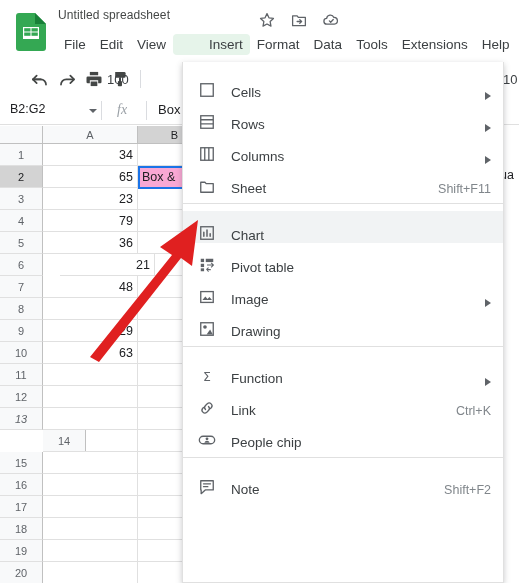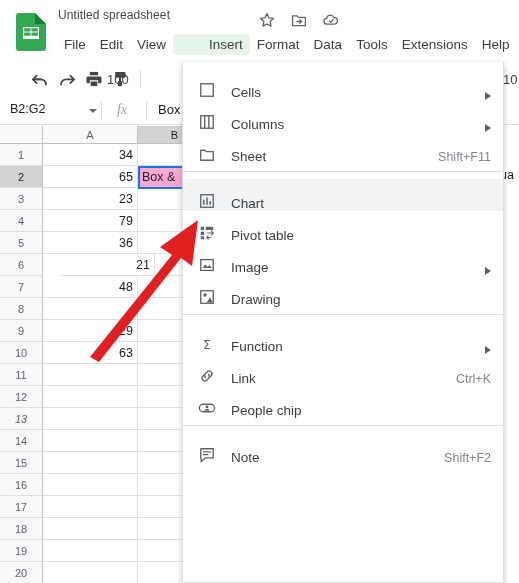--- a/index.html
+++ b/index.html
@@ -209,21 +209,21 @@
         <div class="cell" style="left: 138px; top: 216px; width: 74px;"></div>
         <div class="rowhead" style="top: 238px;">11</div>
         <div class="cell num" style="left: 43px; top: 238px; width: 95px;"></div>
         <div class="cell" style="left: 138px; top: 238px; width: 74px;"></div>
         <div class="rowhead" style="top: 260px;">12</div>
         <div class="cell num" style="left: 43px; top: 260px; width: 95px;"></div>
         <div class="cell" style="left: 138px; top: 260px; width: 74px;"></div>
         <div class="rowhead" style="top: 282px; font-style: italic;">13</div>
         <div class="cell num" style="left: 43px; top: 282px; width: 95px;"></div>
         <div class="cell" style="left: 138px; top: 282px; width: 74px;"></div>
-        <div class="rowhead" style="top: 304px;">14</div>
+        <div class="rowhead" style="top: 304px; margin-left: 43px;">14</div>
         <div class="cell num" style="left: 43px; top: 304px; width: 95px;"></div>
         <div class="cell" style="left: 138px; top: 304px; width: 74px;"></div>
         <div class="rowhead" style="top: 326px;">15</div>
         <div class="cell num" style="left: 43px; top: 326px; width: 95px;"></div>
         <div class="cell" style="left: 138px; top: 326px; width: 74px;"></div>
         <div class="rowhead" style="top: 348px;">16</div>
         <div class="cell num" style="left: 43px; top: 348px; width: 95px;"></div>
         <div class="cell" style="left: 138px; top: 348px; width: 74px;"></div>
         <div class="rowhead" style="top: 370px;">17</div>
         <div class="cell num" style="left: 43px; top: 370px; width: 95px;"></div>
@@ -250,20 +250,30 @@
               <rect x="4.5" y="4.5" width="15" height="15"></rect>
             </svg>
           </span>
           <span class="ml">Cells</span>
           <span class="marrow"></span>
         </div>
         <div class="mrow">
           <span class="mi">
             <svg xmlns="http://www.w3.org/2000/svg" viewBox="0 0 24 24" fill="none" stroke="#5f6368" stroke-width="1.6">
               <rect x="4.5" y="4.5" width="15" height="15"></rect>
+              <path d="M4.5 9.3h15M4.5 14.2h15"></path>
+            </svg>
+          </span>
+          <span class="ml">Rows</span>
+          <span class="marrow"></span>
+        </div>
+        <div class="mrow">
+          <span class="mi">
+            <svg xmlns="http://www.w3.org/2000/svg" viewBox="0 0 24 24" fill="none" stroke="#5f6368" stroke-width="1.6">
+              <rect x="4.5" y="4.5" width="15" height="15"></rect>
               <path d="M9.3 4.5v15M14.2 4.5v15"></path>
             </svg>
           </span>
           <span class="ml">Columns</span>
           <span class="marrow"></span>
         </div>
         <div class="mrow">
           <span class="mi">
             <svg xmlns="http://www.w3.org/2000/svg" viewBox="0 0 24 24" fill="none" stroke="#5f6368" stroke-width="1.6">
               <path d="M4.5 7.5h5l1.5 1.6h8.5v10.4H4.5z" stroke-linejoin="round"></path>

